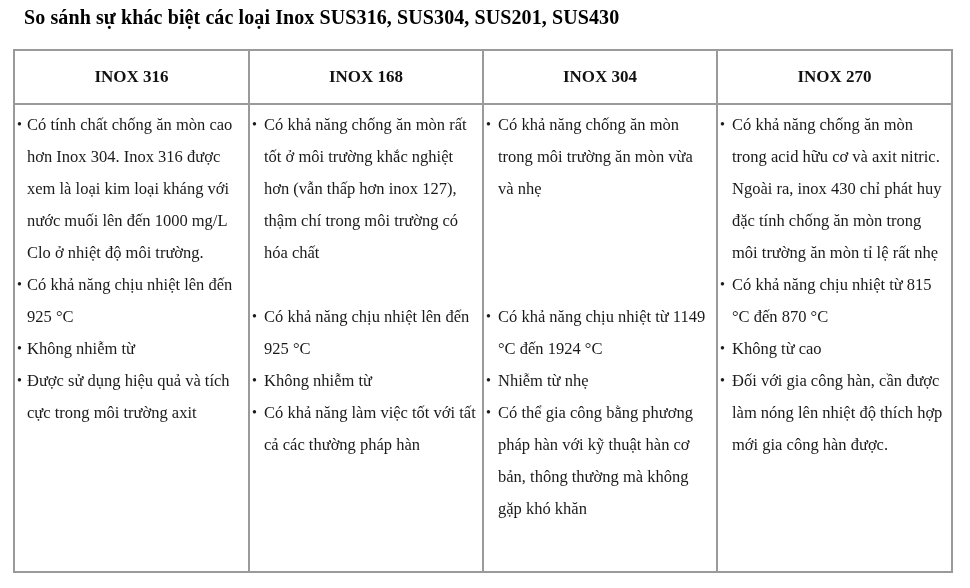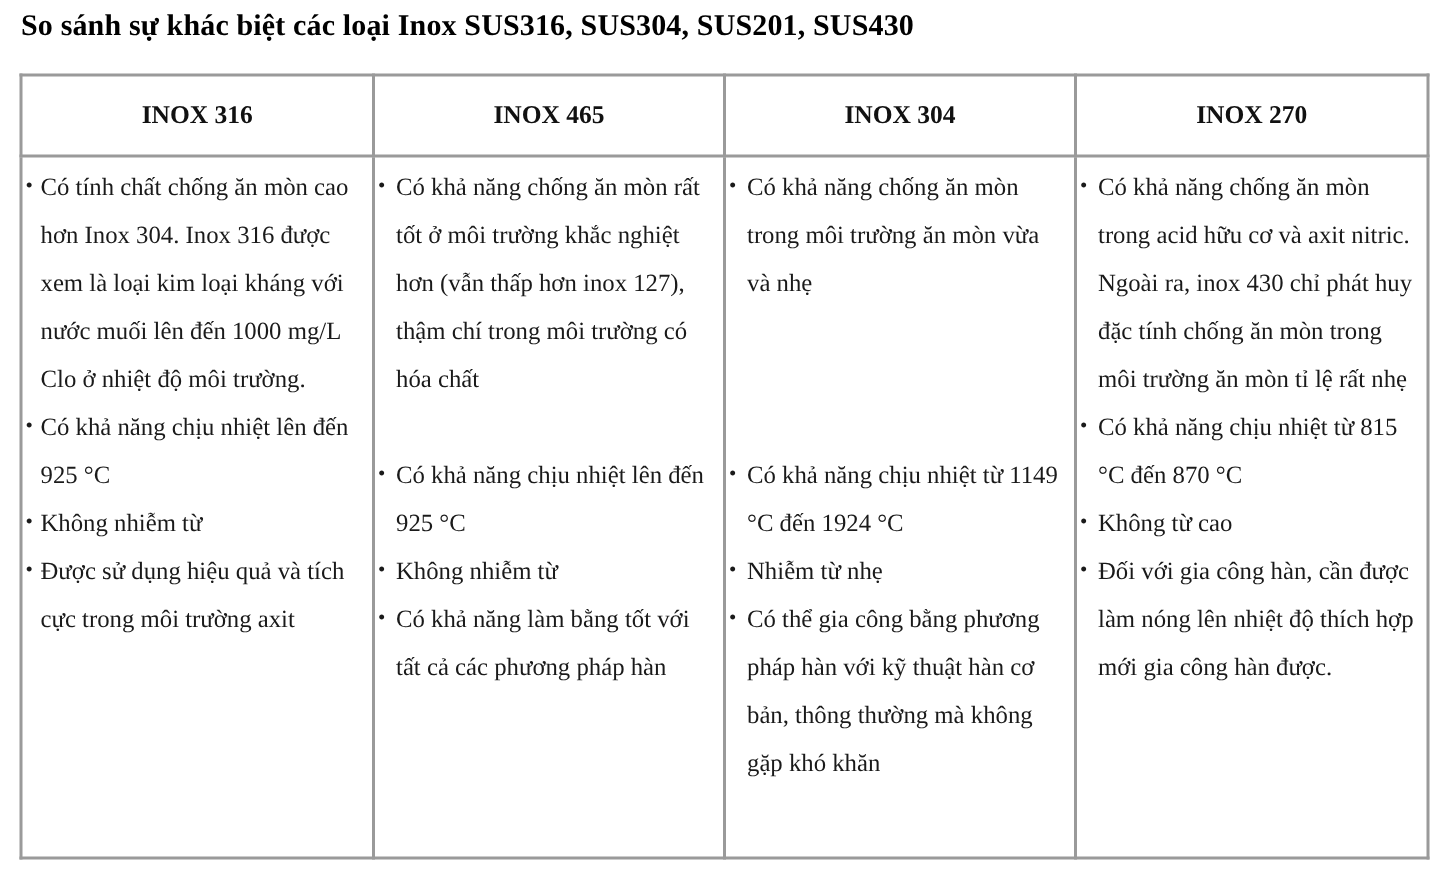--- a/index.html
+++ b/index.html
@@ -1,18 +1,18 @@
 <!DOCTYPE html>
 <html><head>
 <meta charset="utf-8">
 <style>
   html, body { margin: 0; padding: 0; background: #ffffff; }
   body { width: 970px; height: 588px; position: relative; overflow: hidden;
          font-family: "Liberation Serif", "DejaVu Serif", serif; color: #1a1a1a; }
-  .title { position: absolute; left: 14px; top: 6px; font-size: 20px; font-weight: bold;
+  .title { position: absolute; left: 24px; top: 6px; font-size: 20px; font-weight: bold;
            color: #000; white-space: nowrap; letter-spacing: 0.1px; }
   table.cmp { position: absolute; left: 13px; top: 49px; width: 938px; border-collapse: collapse;
               table-layout: fixed; }
   table.cmp th, table.cmp td { border: 2px solid #9a9a9a; vertical-align: top; }
   table.cmp th { height: 54px; font-size: 17px; font-weight: bold; text-align: center;
                  vertical-align: top; padding-top: 16px; padding-bottom: 0; color: #111; box-sizing: border-box; margin-top: 24px; }
   table.cmp td { height: 457px; padding: 4px 6px 0 2px; font-size: 16.5px; line-height: 32px; box-sizing: border-box; }
   ul.items { list-style: none; margin: 0; padding: 0; }
   ul.items li { position: relative; padding-left: 12px; }
   ul.items li .bullet { position: absolute; left: 0; top: 0; font-size: 14px; }
@@ -26,21 +26,21 @@
 <table class="cmp">
   <colgroup>
     <col style="width:235px">
       <col style="width:234px">
       <col style="width:234px">
       <col style="width:235px">
   </colgroup>
   <thead>
     <tr>
       <th>INOX 316</th>
-      <th>INOX 465</th>
+      <th>INOX 168</th>
       <th>INOX 304</th>
       <th>INOX 270</th>
     </tr>
   </thead>
   <tbody>
     <tr>
 
       <td class="col-316" style="height:468px">
         <ul class="items">
           <li><span class="bullet">•</span><span>Có tính chất chống ăn mòn cao hơn Inox 304. Inox 316 được xem là loại kim loại kháng với nước muối lên đến 1000 mg/L Clo ở nhiệt độ môi trường.</span></li>
@@ -48,21 +48,21 @@
           <li><span class="bullet">•</span><span>Không nhiễm từ</span></li>
           <li><span class="bullet">•</span><span>Được sử dụng hiệu quả và tích cực trong môi trường axit</span></li>
         </ul>
       </td>
 
       <td>
         <ul class="items">
           <li style="height:192px"><span class="bullet">•</span><span>Có khả năng chống ăn mòn rất tốt ở môi trường khắc nghiệt hơn (vẫn thấp hơn inox 127), thậm chí trong môi trường có hóa chất</span></li>
           <li><span class="bullet">•</span><span>Có khả năng chịu nhiệt lên đến 925 °C</span></li>
           <li><span class="bullet">•</span><span>Không nhiễm từ</span></li>
-          <li><span class="bullet">•</span><span>Có khả năng làm bằng tốt với tất cả các phương pháp hàn</span></li>
+          <li><span class="bullet">•</span><span>Có khả năng làm việc tốt với tất cả các thường pháp hàn</span></li>
         </ul>
       </td>
 
       <td>
         <ul class="items">
           <li style="height:192px"><span class="bullet">•</span><span>Có khả năng chống ăn mòn trong môi trường ăn mòn vừa và nhẹ</span></li>
           <li><span class="bullet">•</span><span>Có khả năng chịu nhiệt từ 1149 °C đến 1924 °C</span></li>
           <li><span class="bullet">•</span><span>Nhiễm từ nhẹ</span></li>
           <li><span class="bullet">•</span><span>Có thể gia công bằng phương pháp hàn với kỹ thuật hàn cơ bản, thông thường mà không gặp khó khăn</span></li>
         </ul>

